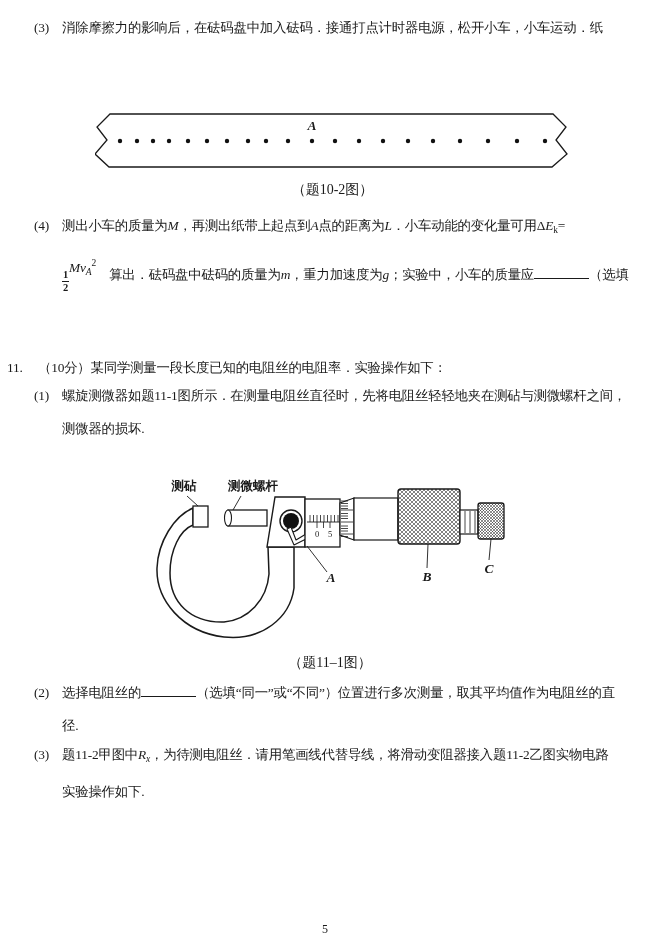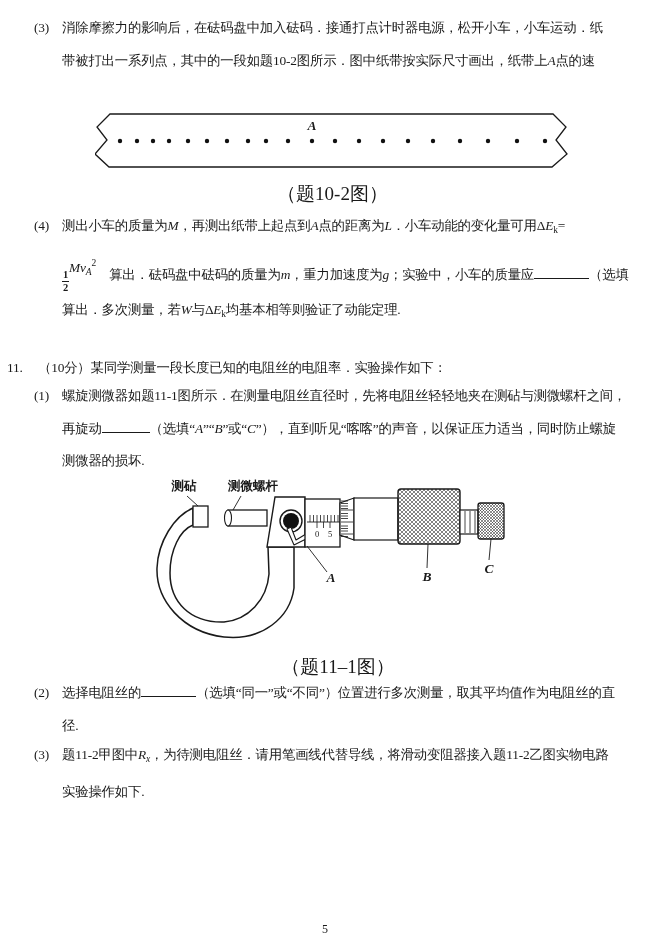--- a/index.html
+++ b/index.html
@@ -15,49 +15,46 @@
   .line.tall{height:47px;line-height:47px;}
   .sg-i{font-style:italic;}
   .sg-sub{font-size:9.5px;vertical-align:-3px;}
   .sg-isub{font-style:italic;font-size:9.5px;vertical-align:-3px;}
   .sg-sup{font-size:9.5px;vertical-align:6px;}
   .sg-blank{display:inline-block;border-bottom:1px solid #1a1a1a;height:13px;vertical-align:baseline;}
   .sg-r{position:relative;top:-7px;}
   .frac{display:inline-flex;flex-direction:column;align-items:center;font-size:10.5px;
         line-height:1.15;position:relative;top:-7px;vertical-align:-6px;font-weight:bold;}
   .frac .num{border-bottom:1px solid #1a1a1a;padding:0 1px;}
-  .caption{position:absolute;text-align:center;font-size:19px;}
+  .caption{position:absolute;text-align:center;font-size:14px;}
   .pagenum{position:absolute;top:922px;left:0;width:650px;text-align:center;font-size:12px;}
   .fig{position:absolute;}
   .svgtext{font-family:"Liberation Serif","DejaVu Serif",serif;}
   .dlab{font-weight:bold;font-size:12.5px;}
   .ital{font-style:italic;font-weight:bold;font-size:13.5px;}
   .scl{font-size:8.5px;}
 </style>
 </head>
 <body>
 
 <div class="para" data-paragraph="q10p3" style="top:12px;">
     <div class="line"><span class="mk">(3)</span>消除摩擦力的影响后，在砝码盘中加入砝码．接通打点计时器电源，松开小车，小车运动．纸</div>
-    <div class="line">带被打出一系列点，其中的一段如题10-2图所示．图中纸带按实际尺寸画出，纸带上<span class="sg-i">A</span>点的速</div>
   </div>
 <div class="para" data-paragraph="q10p4" style="top:210px;">
     <div class="line"><span class="mk">(4)</span>测出小车的质量为<span class="sg-i">M</span>，再测出纸带上起点到<span class="sg-i">A</span>点的距离为<span class="sg-i">L</span>．小车动能的变化量可用Δ<span class="sg-i">E</span><span class="sg-sub">k</span>=</div>
     <div class="line tall"><span class="frac">
         <span class="num">1</span>
         <span>2</span>
       </span><span class="sg-i sg-r">M</span><span class="sg-i sg-r">v</span><span class="sg-isub sg-r">A</span><span class="sg-sup sg-r">2</span>　算出．砝码盘中砝码的质量为<span class="sg-i">m</span>，重力加速度为<span class="sg-i">g</span>；实验中，小车的质量应<span class="sg-blank" style="width: 55px;"></span>（选填</div>
-    <div class="line">算出．多次测量，若<span class="sg-i">W</span>与Δ<span class="sg-i">E</span><span class="sg-sub">k</span>均基本相等则验证了动能定理.</div>
   </div>
 <div class="para" data-paragraph="q11h" style="top:352px;">
     <div class="line"><span class="mk">11.</span>（10分）某同学测量一段长度已知的电阻丝的电阻率．实验操作如下：</div>
   </div>
 <div class="para" data-paragraph="q11p1" style="top:380px;">
     <div class="line"><span class="mk">(1)</span>螺旋测微器如题11-1图所示．在测量电阻丝直径时，先将电阻丝轻轻地夹在测砧与测微螺杆之间，</div>
-    <div class="line">再旋动<span class="sg-blank" style="width: 48px;"></span>（选填“<span class="sg-i">A</span>”“<span class="sg-i">B</span>”或“<span class="sg-i">C</span>”），直到听见“喀喀”的声音，以保证压力适当，同时防止螺旋</div>
     <div class="line">测微器的损坏.</div>
   </div>
 <div class="para" data-paragraph="q11p2" style="top:677px;">
     <div class="line"><span class="mk">(2)</span>选择电阻丝的<span class="sg-blank" style="width: 55px;"></span>（选填“同一”或“不同”）位置进行多次测量，取其平均值作为电阻丝的直</div>
     <div class="line">径.</div>
   </div>
 <div class="para" data-paragraph="q11p3" style="top:739px;">
     <div class="line"><span class="mk">(3)</span>题11-2甲图中<span class="sg-i">R</span><span class="sg-isub">x</span>，为待测电阻丝．请用笔画线代替导线，将滑动变阻器接入题11-2乙图实物电路</div>
     <div class="line">实验操作如下.</div>
   </div>
@@ -140,15 +137,15 @@
 
   <line x1="167" y1="76" x2="187" y2="102" stroke="#1a1a1a" stroke-width="0.9"></line>
   <text class="svgtext ital" x="191" y="112" text-anchor="middle" fill="#1a1a1a">A</text>
 
   <line x1="288" y1="74" x2="287" y2="98" stroke="#1a1a1a" stroke-width="0.9"></line>
   <text class="svgtext ital" x="287" y="111" text-anchor="middle" fill="#1a1a1a">B</text>
 
   <line x1="351" y1="69" x2="349" y2="90" stroke="#1a1a1a" stroke-width="0.9"></line>
   <text class="svgtext ital" x="349" y="103" text-anchor="middle" fill="#1a1a1a">C</text>
 </svg>
-<div class="caption" style="left:148px;top:654px;width:380px;">（题11–1图）</div>
+<div class="caption" style="left:140px;top:654px;width:380px;">（题11–1图）</div>
 
 <div class="pagenum">5</div>
 
 </body></html>

